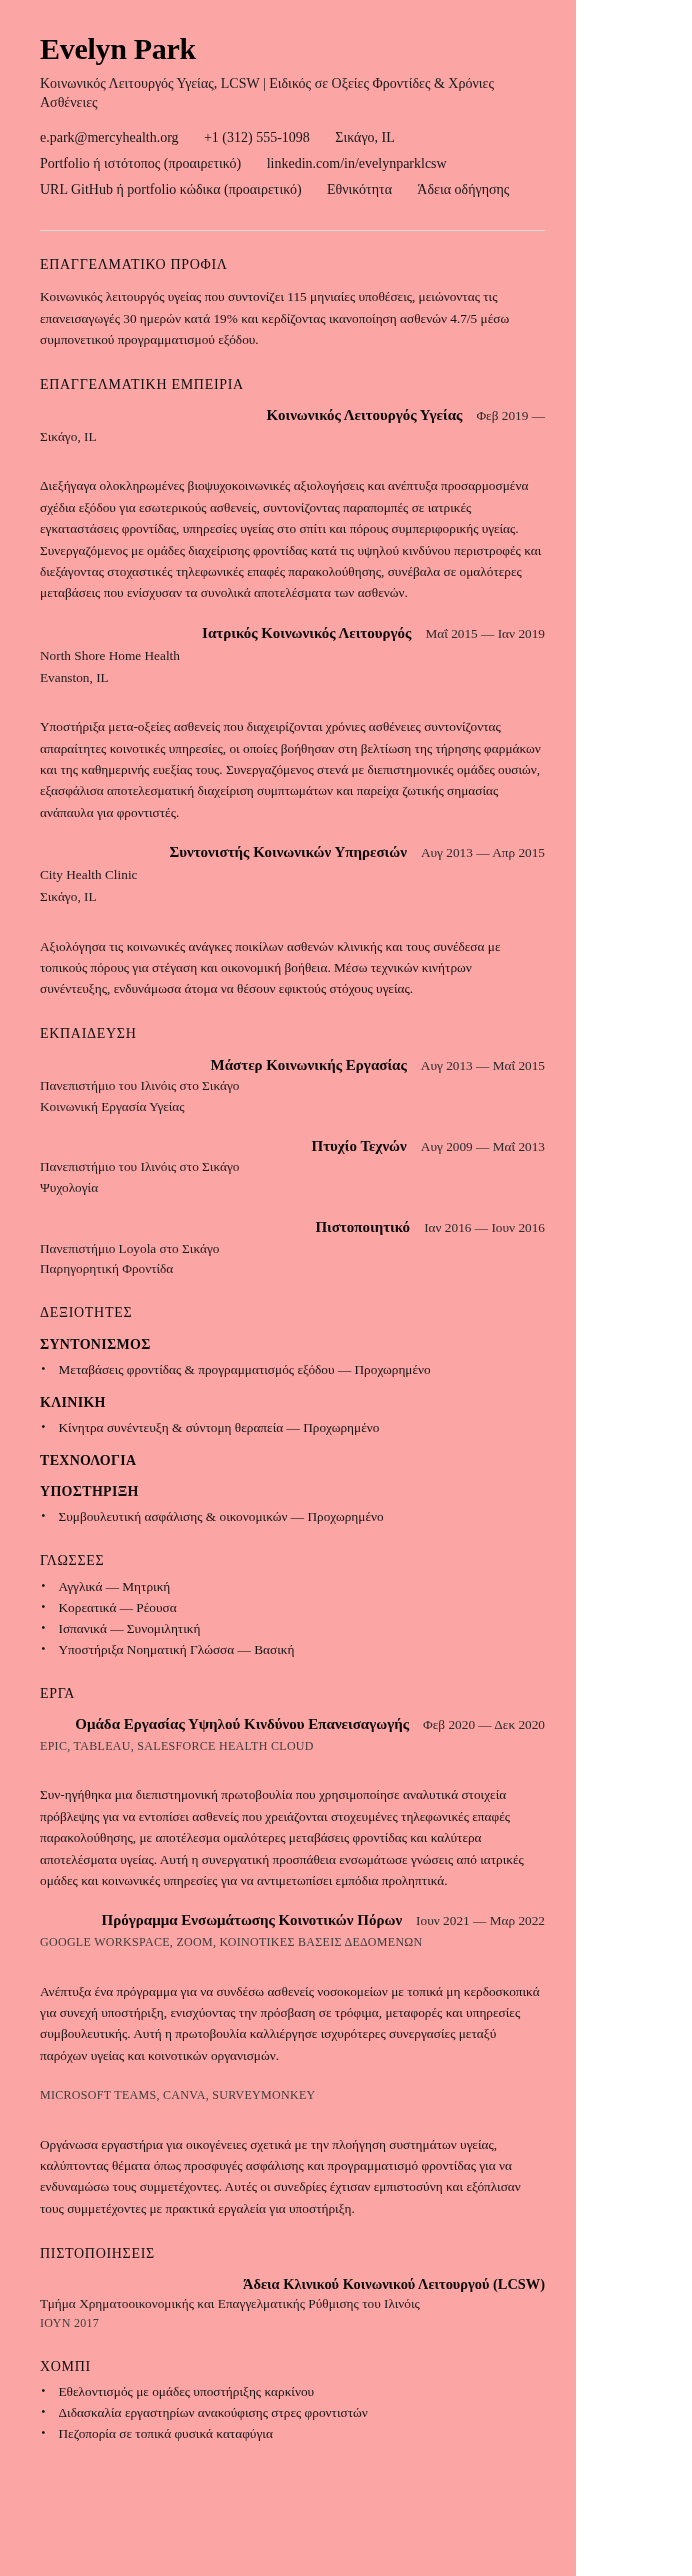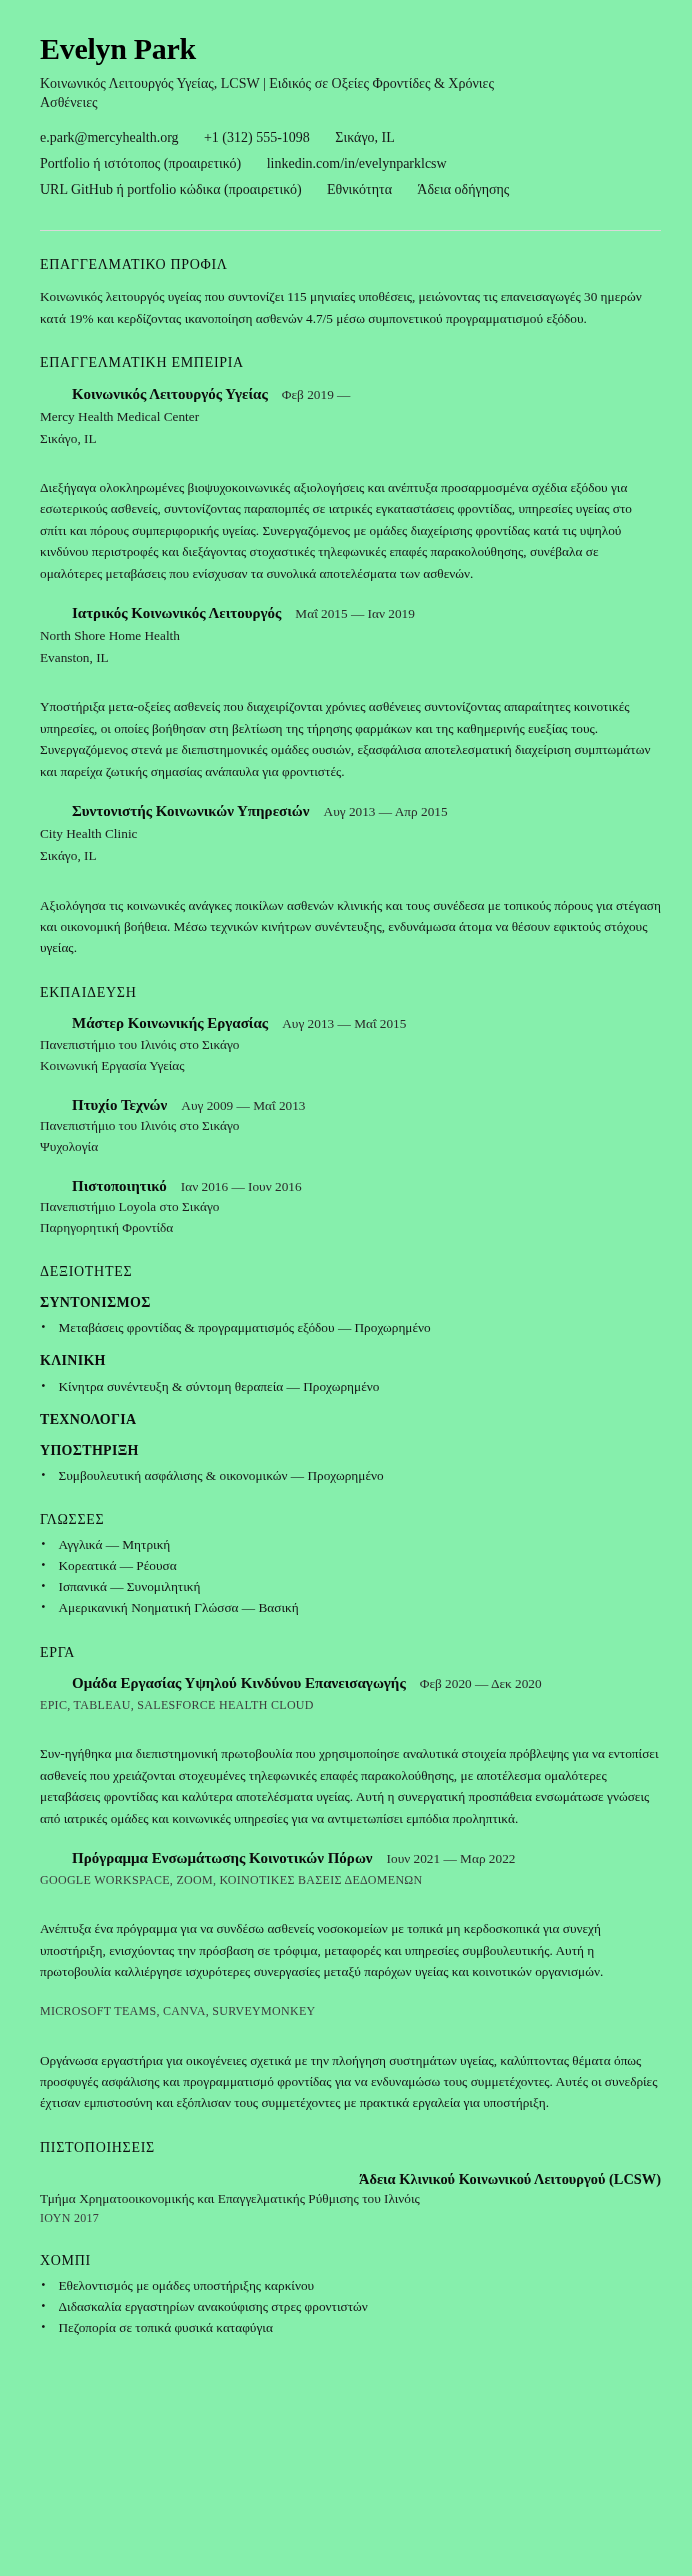--- a/index.html
+++ b/index.html
@@ -1,23 +1,23 @@
 <!DOCTYPE html>
 <html lang="el" style="font-size:9.2px"><head>
 <meta charset="utf-8">
 <style>
   html, body { margin: 0; padding: 0; background: #ffffff; }
   .page {
-    width: 692px;
+    width: 576px;
     min-height: 2576px;
     box-sizing: border-box;
     padding: 31px 31px 56px 40px;
     font-family: "Liberation Serif", "DejaVu Serif", serif;
     color: #121212;
-    background: #86efac;
+    background: #fca5a5;
   }
 
   
   .name {
     font-size: 30px;
     line-height: 35px;
     font-weight: 700;
     margin: 0;
     color: #000000;
     letter-spacing: -0.3px;
@@ -51,21 +51,21 @@
   .body-text {
     font-size: 13.3px;
     line-height: 21.4px;
     margin: 12.7px 0 0;
     color: #141414;
   }
 
   
   .entry { margin-top: 14px; }
   .entry ~ .entry { margin-top: 21px; }
-  .entry-head { display: flex; justify-content: flex-start; align-items: baseline; margin-left: 32px; }
+  .entry-head { display: flex; justify-content: flex-end; align-items: baseline; margin-left: 32px; }
   .entry-title { font-size: 15px; line-height: 17.3px; font-weight: 700; margin: 0; color: #0b0b0b; }
   .entry-date { font-size: 13.3px; color: #2b2b2b; white-space: nowrap; margin-left: 14px; }
   .entry-org { font-size: 13.3px; line-height: 18.5px; margin-top: 4.6px; color: #1c1c1c; }
   .entry-loc { font-size: 13.3px; line-height: 18.5px; margin-top: 3.5px; color: #1c1c1c; }
   .entry-desc { margin-top: 29px; }
 
   .edu .entry-org { margin-top: 3.5px; }
   .edu-field { font-size: 13.3px; line-height: 18.5px; margin-top: 2.3px; color: #1c1c1c; }
 
   .meta {
@@ -140,21 +140,20 @@
   </section>
 
   <section>
     <h2 class="section-heading">ΕΠΑΓΓΕΛΜΑΤΙΚΗ ΕΜΠΕΙΡΙΑ</h2>
 
     <article class="entry">
       <div class="entry-head">
         <h3 class="entry-title">Κοινωνικός Λειτουργός Υγείας</h3>
         <span class="entry-date">Φεβ 2019 —</span>
       </div>
-      <div class="entry-org">Mercy Health Medical Center</div>
       <div class="entry-loc">Σικάγο, IL</div>
       <p class="body-text entry-desc">Διεξήγαγα ολοκληρωμένες βιοψυχοκοινωνικές αξιολογήσεις και ανέπτυξα προσαρμοσμένα σχέδια εξόδου για εσωτερικούς ασθενείς, συντονίζοντας παραπομπές σε ιατρικές εγκαταστάσεις φροντίδας, υπηρεσίες υγείας στο σπίτι και πόρους συμπεριφορικής υγείας. Συνεργαζόμενος με ομάδες διαχείρισης φροντίδας κατά τις υψηλού κινδύνου περιστροφές και διεξάγοντας στοχαστικές τηλεφωνικές επαφές παρακολούθησης, συνέβαλα σε ομαλότερες μεταβάσεις που ενίσχυσαν τα συνολικά αποτελέσματα των ασθενών.</p>
     </article>
 
     <article class="entry">
       <div class="entry-head">
         <h3 class="entry-title">Ιατρικός Κοινωνικός Λειτουργός</h3>
         <span class="entry-date">Μαΐ 2015 — Ιαν 2019</span>
       </div>
       <div class="entry-org">North Shore Home Health</div>
@@ -232,21 +231,21 @@
       </ul>
     </div>
   </section>
 
   <section>
     <h2 class="section-heading">ΓΛΩΣΣΕΣ</h2>
     <ul class="bullet-list lang-list">
       <li>Αγγλικά — Μητρική</li>
       <li>Κορεατικά — Ρέουσα</li>
       <li>Ισπανικά — Συνομιλητική</li>
-      <li>Αμερικανική Νοηματική Γλώσσα — Βασική</li>
+      <li>Υποστήριξα Νοηματική Γλώσσα — Βασική</li>
     </ul>
   </section>
 
   <section>
     <h2 class="section-heading">ΕΡΓΑ</h2>
 
     <article class="entry">
       <div class="entry-head">
         <h3 class="entry-title">Ομάδα Εργασίας Υψηλού Κινδύνου Επανεισαγωγής</h3>
         <span class="entry-date">Φεβ 2020 — Δεκ 2020</span>

